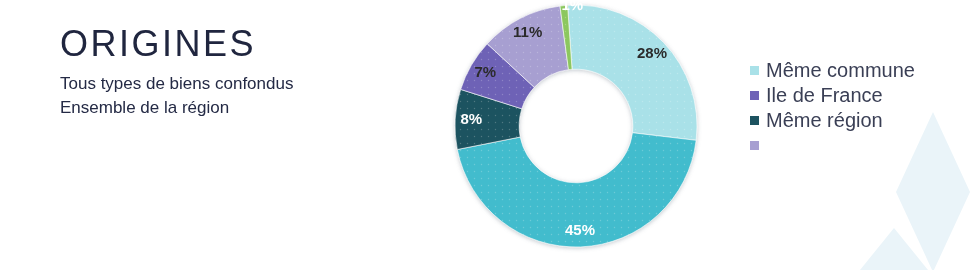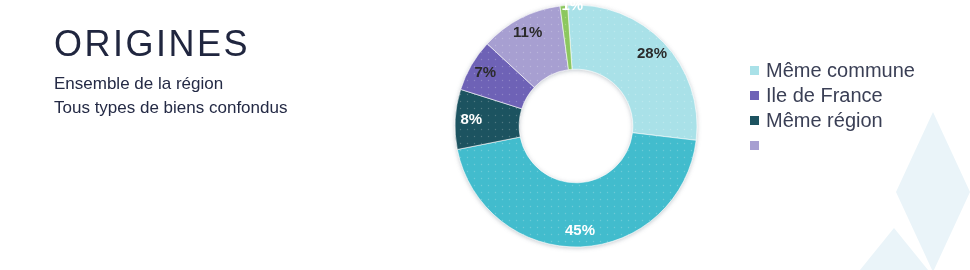--- a/index.html
+++ b/index.html
@@ -41,21 +41,21 @@
     left: 860px;
     top: 228px;
     width: 68px;
     height: 84px;
     clip-path: polygon(50% 0%, 100% 50%, 50% 100%, 0% 50%);
   }
 
   
   .text-block {
     position: absolute;
-    left: 54px;
+    left: 60px;
     top: 24px;
     z-index: 2;
   }
   .page-title {
     font-size: 36px;
     letter-spacing: 2.5px;
     color: #20263f;
     font-weight: 300;
     line-height: 1.1;
     margin: 0 0 8px 0;
@@ -122,22 +122,22 @@
 
 <div id="page">
 
   <div class="watermark-layer">
     <div class="diamond big"></div>
     <div class="diamond small"></div>
   </div>
 
   <div class="text-block">
     <div class="page-title">ORIGINES</div>
+    <div class="subtitle">Tous types de biens confondus</div>
     <div class="subtitle">Ensemble de la région</div>
-    <div class="subtitle">Tous types de biens confondus</div>
   </div>
 
   <div class="chart-wrap">
     <svg id="donut-svg" width="248" height="248" viewBox="0 0 248 248">
         <defs>
           <filter id="sh" x="-20%" y="-20%" width="140%" height="140%">
             <feDropShadow dx="0" dy="1" stdDeviation="2.2" flood-color="#7b8794" flood-opacity="0.45"></feDropShadow>
           </filter>
           <pattern id="dots" width="7" height="7" patternUnits="userSpaceOnUse">
             <circle cx="1.5" cy="1.5" r="0.7" fill="#ffffff" fill-opacity="0.22"></circle>

